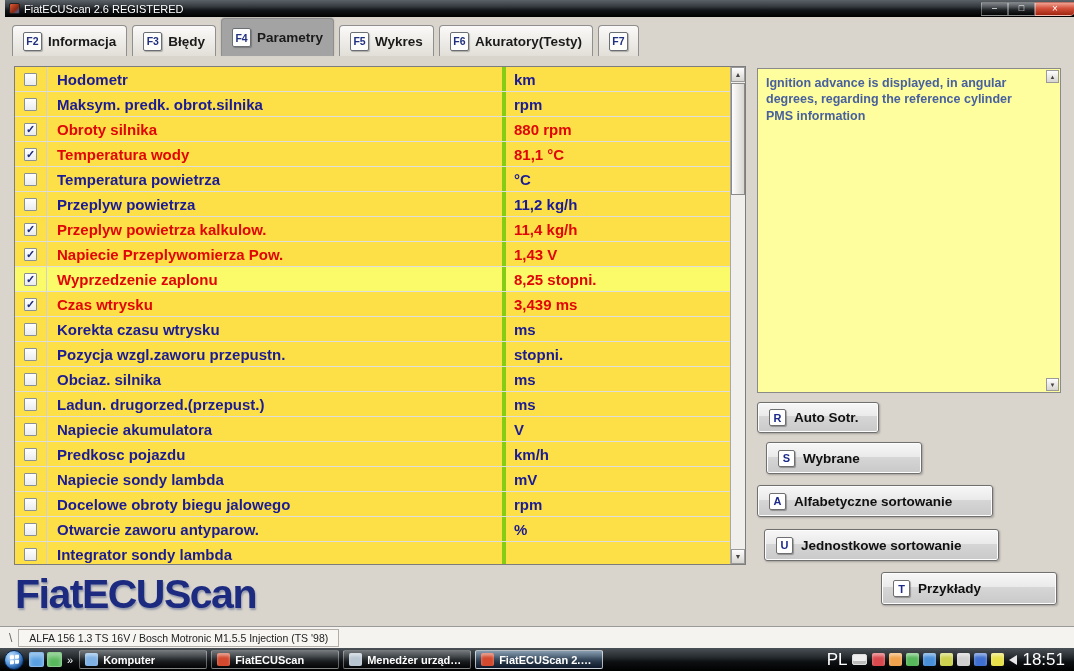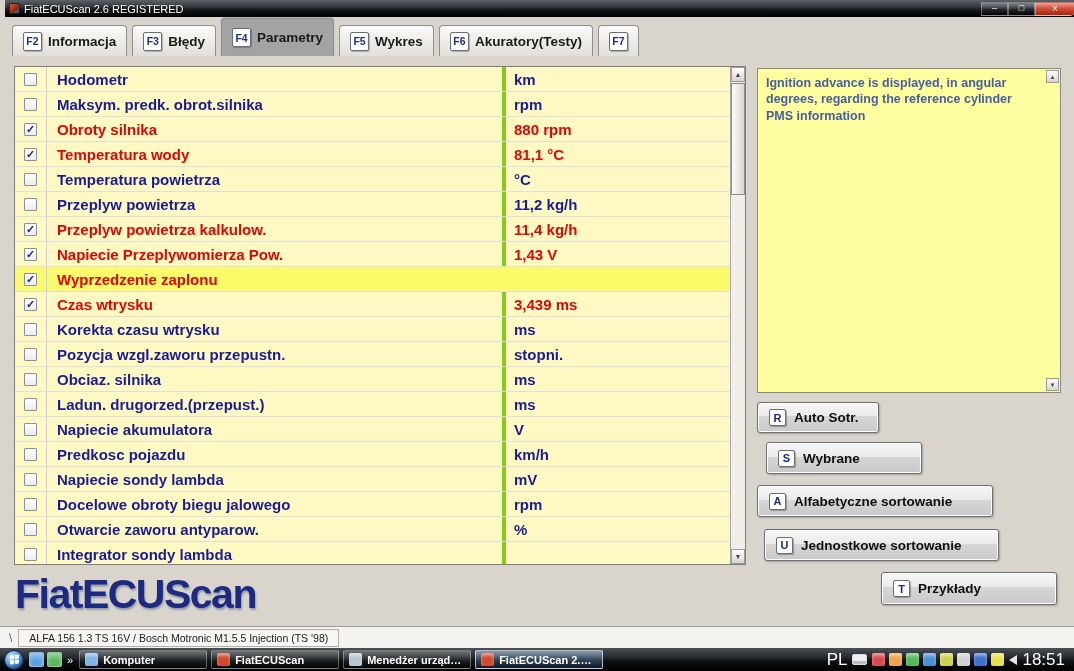--- a/index.html
+++ b/index.html
@@ -29,21 +29,21 @@
   .tab.active { height:38px; background:#a3a3a3; box-shadow:0 -1px 2px rgba(0,0,0,.15); }
   .fkey { width:19px; height:19px; border:1px solid #6a6f75; border-radius:2px; background:#fdfdfc;
     color:#20307e; font-size:10.5px; font-weight:bold; display:inline-flex; align-items:center;
     justify-content:center; box-shadow:1px 1px 1px rgba(0,0,0,.25); }
 
   
   .table-wrap { position:absolute; left:14px; top:66px; width:732px; height:499px;
     background:#fff; border:1px solid #7d7d7d; }
   .rows { position:absolute; left:0; top:0; right:15px; bottom:0; overflow:hidden; }
   .prow { display:flex; align-items:center; height:25px; border-bottom:1px solid #dedede;
-    color:#1b1b96; font-weight:bold; font-size:15px; background:#fef9c3; }
+    color:#1b1b96; font-weight:bold; font-size:15px; background:#fde047; }
   .prow.sel { color:#e00606; }
   .prow.hl { background:#fbfb6a; }
   .cbcell { width:32px; align-self:stretch; display:flex; align-items:center; justify-content:center;
     border-right:1px solid #d0d0d0; }
   .cb { width:13px; height:13px; border:1px solid #8a9097; border-radius:1px;
     background:linear-gradient(#ffffff,#e9ebee); display:inline-flex; align-items:center;
     justify-content:center; font-size:11px; line-height:1; color:#1e2e7e; font-weight:bold; }
   .pname { flex:1; padding-left:10px; white-space:nowrap; overflow:hidden; }
   .pvalue { width:228px; align-self:stretch; display:flex; align-items:center;
     border-left:4px solid #84cc16; padding-left:8px; white-space:nowrap; }
@@ -217,20 +217,21 @@
           <span class="cb on">✓</span>
         </span>
         <span class="pname">Napiecie Przeplywomierza Pow.</span>
         <span class="pvalue">1,43 V</span>
       </div>
       <div class="prow sel hl">
         <span class="cbcell">
           <span class="cb on">✓</span>
         </span>
         <span class="pname">Wyprzedzenie zaplonu</span>
+        <span class="pvalue">8,25  stopni.</span>
       </div>
       <div class="prow sel">
         <span class="cbcell">
           <span class="cb on">✓</span>
         </span>
         <span class="pname">Czas wtrysku</span>
         <span class="pvalue">3,439 ms</span>
       </div>
       <div class="prow">
         <span class="cbcell">

